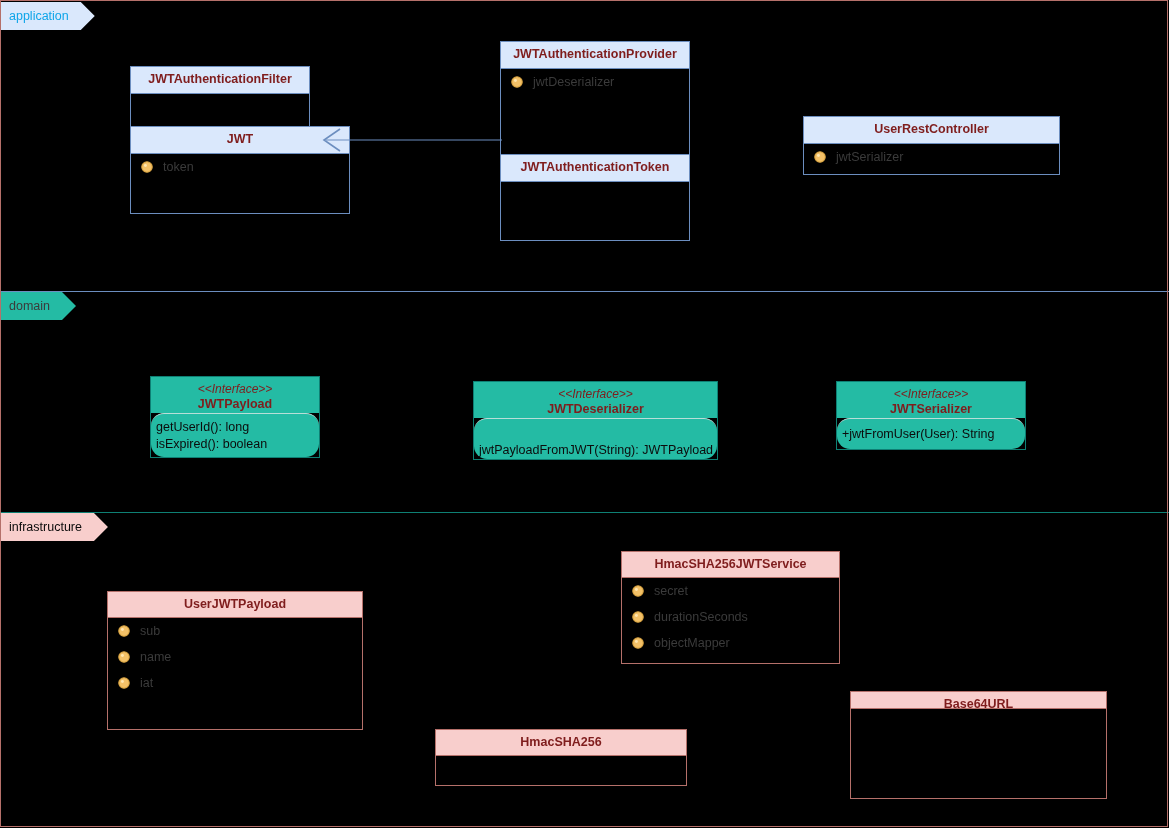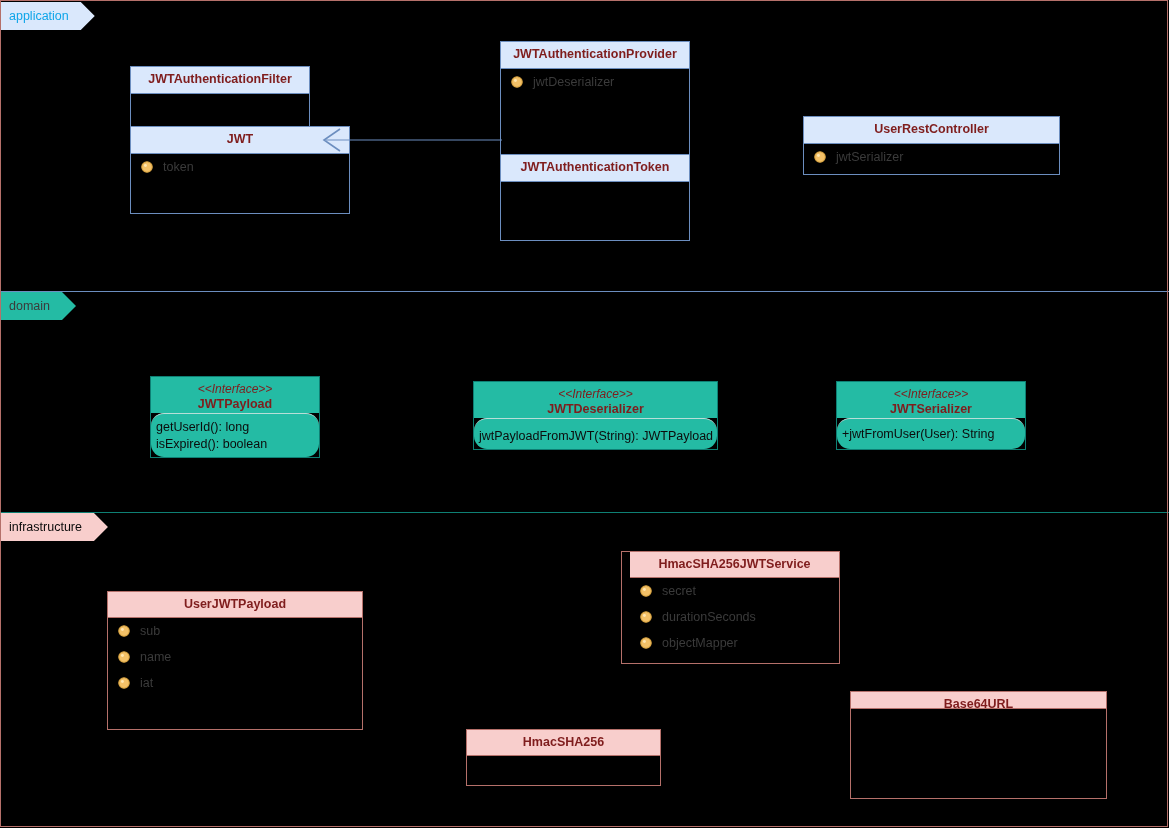--- a/index.html
+++ b/index.html
@@ -230,21 +230,21 @@
         <span>isExpired(): boolean</span>
       </div>
     </div>
   </div>
 
   <div class="uml-box teal-box" style="left:473px; top:381px; width:245px;">
     <div class="uml-header teal-header" style="height:36px;">
       <span class="stereotype">&lt;&lt;Interface&gt;&gt;</span>
       <span>JWTDeserializer</span>
     </div>
-    <div class="uml-body teal-body teal-sep" style="height:31px; padding-top:8px;">
+    <div class="uml-body teal-body teal-sep" style="height:41px; padding-top:22px;">
       <div class="member-row method">
         <span>jwtPayloadFromJWT(String): JWTPayload</span>
       </div>
     </div>
   </div>
 
   <div class="uml-box teal-box" style="left:836px; top:381px; width:190px;">
     <div class="uml-header teal-header" style="height:36px;">
       <span class="stereotype">&lt;&lt;Interface&gt;&gt;</span>
       <span>JWTSerializer</span>
@@ -278,21 +278,21 @@
       <div class="member-row">
         <svg class="field-icon" viewBox="0 0 16 16">
           <circle cx="8" cy="8" r="6" fill="#f3c168" stroke="#d9a441" stroke-width="1.2"></circle>
           <circle cx="6.2" cy="6.2" r="1.7" fill="#ffe6b0"></circle>
         </svg>
         <span>iat</span>
       </div>
     </div>
   </div>
 
-  <div class="uml-box pink-box" style="left:621px; top:551px; width:219px;padding-left:8px;">
+  <div class="uml-box pink-box" style="left:621px; top:551px; width:219px;">
     <div class="uml-header pink-header" style="height:25px;">
       <span>HmacSHA256JWTService</span>
     </div>
     <div class="uml-body pink-sep" style="height:86px;">
       <div class="member-row">
         <svg class="field-icon" viewBox="0 0 16 16">
           <circle cx="8" cy="8" r="6" fill="#f3c168" stroke="#d9a441" stroke-width="1.2"></circle>
           <circle cx="6.2" cy="6.2" r="1.7" fill="#ffe6b0"></circle>
         </svg>
         <span>secret</span>
@@ -307,21 +307,21 @@
       <div class="member-row">
         <svg class="field-icon" viewBox="0 0 16 16">
           <circle cx="8" cy="8" r="6" fill="#f3c168" stroke="#d9a441" stroke-width="1.2"></circle>
           <circle cx="6.2" cy="6.2" r="1.7" fill="#ffe6b0"></circle>
         </svg>
         <span>objectMapper</span>
       </div>
     </div>
   </div>
 
-  <div class="uml-box pink-box" style="left:466px; top:729px; width:195px;">
+  <div class="uml-box pink-box" style="left:435px; top:729px; width:252px;">
     <div class="uml-header pink-header" style="height:25px;">
       <span>HmacSHA256</span>
     </div>
     <div class="uml-body pink-sep" style="height:30px;"></div>
   </div>
 
   <div class="uml-box pink-box" style="left:850px; top:691px; width:257px;">
     <div class="uml-header pink-header" style="height:16px;">
       <span>Base64URL</span>
     </div>

